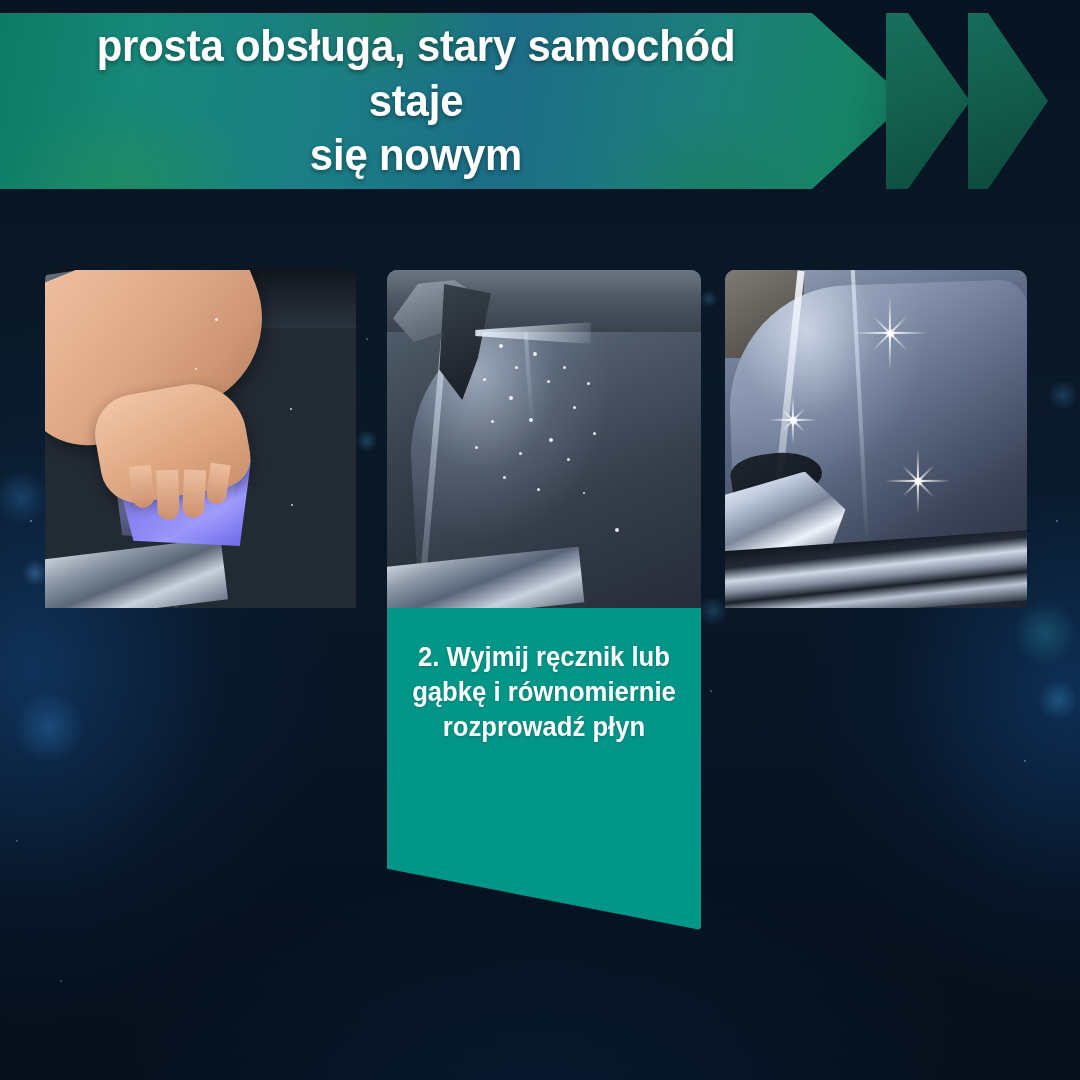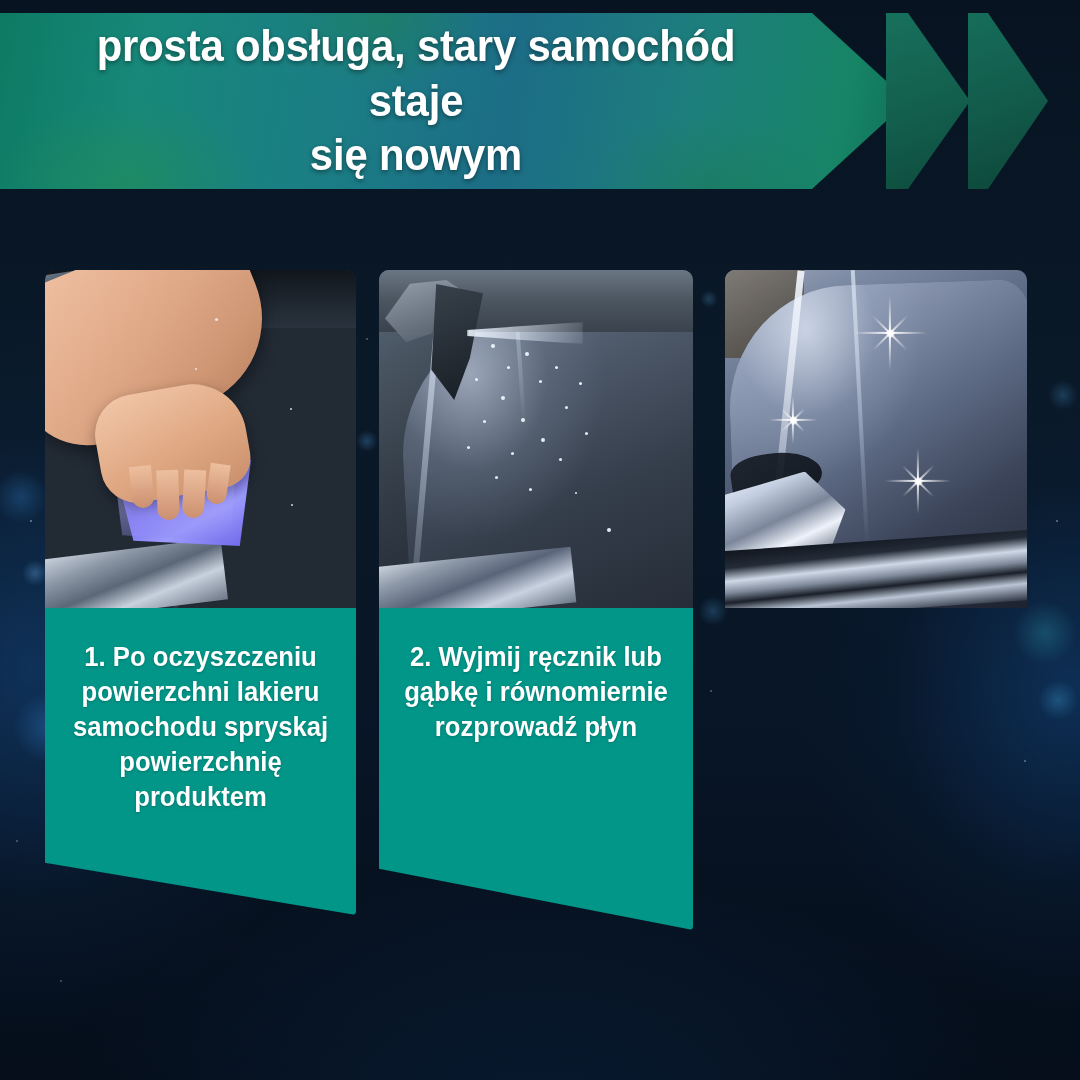--- a/index.html
+++ b/index.html
@@ -74,21 +74,21 @@
     padding:0 16px;box-sizing:border-box;
     color:#ffffff;text-align:center;
     font-family:"Liberation Sans Narrow","Liberation Sans",sans-serif;
     font-weight:700;font-size:27px;line-height:1.30;
     transform:scaleX(.95);transform-origin:50% 0;
     text-shadow:0 1px 3px rgba(0,0,0,.22);
   }
 
   #card-1{left:45px;width:311px;height:645px;}
   #card-1 .card-body{height:307px;clip-path:polygon(0 0,100% 0,100% 100%,0 83%);}
-  #card-2{left:379px;width:314px;height:660px;}
+  #card-2{left:387px;width:314px;height:660px;}
   #card-2 .card-body{height:322px;clip-path:polygon(0 0,100% 0,100% 100%,0 81%);}
   #card-3{left:725px;width:302px;height:672px;}
   #card-3 .card-body{height:334px;clip-path:polygon(0 0,100% 0,100% 100%,0 80%);}
 
   
   .ph1{position:absolute;inset:0;
     background:
       linear-gradient(118deg, rgba(120,132,150,.30) 0%, rgba(0,0,0,0) 34%),
       linear-gradient(160deg,#4b5765 0%,#39434f 18%,#2b3views 0%,#242c36 46%,#1b222b 70%,#141a22 100%);
     background-color:#222a34;}
@@ -225,23 +225,20 @@
         <div class="ph1-hand"></div>
         <div class="ph1-fing" style="left:86px;top:196px;width:22px;height:42px;transform:rotate(-6deg);"></div>
         <div class="ph1-fing" style="left:112px;top:200px;width:22px;height:50px;transform:rotate(-2deg);"></div>
         <div class="ph1-fing" style="left:138px;top:200px;width:22px;height:48px;transform:rotate(3deg);"></div>
         <div class="ph1-fing" style="left:163px;top:194px;width:20px;height:40px;transform:rotate(8deg);"></div>
         <div class="dust" style="left:170px;top:48px;"></div>
         <div class="dust" style="left:150px;top:98px;width:2px;height:2px;"></div>
         <div class="dust" style="left:245px;top:138px;width:2px;height:2px;"></div>
         <div class="dust" style="left:246px;top:234px;width:2px;height:2px;"></div>
       </div>
-    </div>
-    <div class="card-body">
-      <div class="card-text">1. Po oczyszczeniu powierzchni lakieru samochodu spryskaj powierzchnię produktem</div>
     </div>
   </div>
 </div>
 
 <div class="card" id="card-2">
   <div class="card-inner">
     <div class="card-photo">
       <div class="ph2">
         <div class="ph2-hood"></div>
         <div class="ph2-crease"></div>

